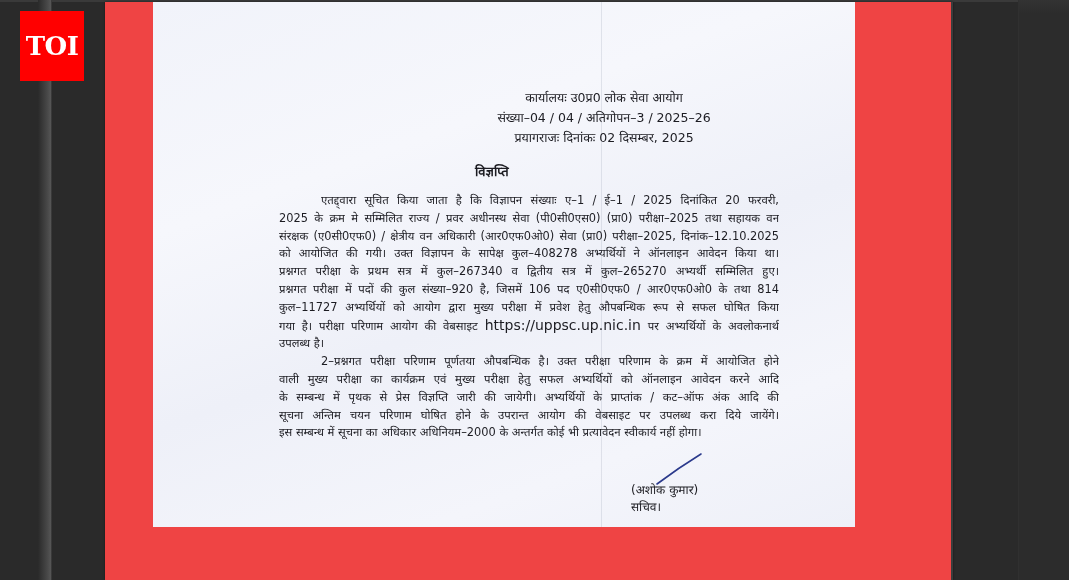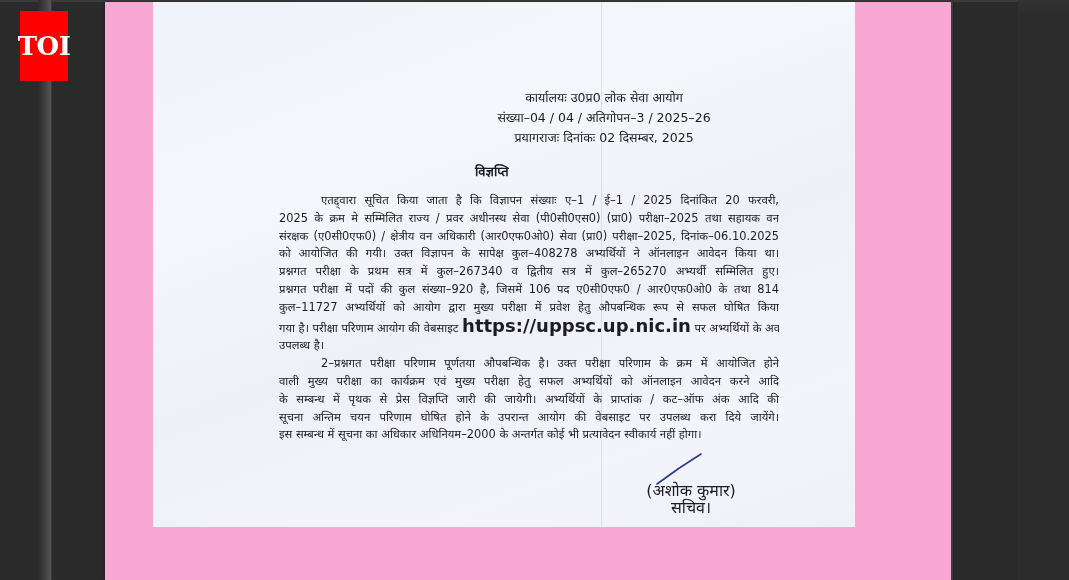--- a/index.html
+++ b/index.html
@@ -39,39 +39,39 @@
     .right-strip::before {
       content: "";
       position: absolute;
       left: 0; top: 0;
       width: 51px; height: 14px;
       background: linear-gradient(to bottom, #333, #2c2c2c);
     }
     .toi-logo {
       position: absolute;
       left: 20px; top: 11px;
-      width: 48px; height: 70px;
+      width: 64px; height: 70px;
       background: #ff0000;
       display: flex;
       align-items: center;
       justify-content: center;
       z-index: 3;
     }
     .toi-logo span {
       color: #ffffff;
       font-family: "DejaVu Serif", "Liberation Serif", serif;
       font-weight: bold;
       font-size: 26px;
       letter-spacing: -0.5px;
     }
     .page {
       position: absolute;
       left: 105px; top: 2px;
       width: 846px; height: 578px;
-      background: #f9a8d4;
+      background: #ef4444;
       border-right: 2px solid #3c3c3c;
       box-shadow: 0 0 2px rgba(0,0,0,0.5);
     }
     .scan {
       position: absolute;
       left: 48px; top: 0;
       width: 702px; height: 525px;
       background: linear-gradient(160deg, #f1f3fa 0%, #f6f7fc 30%, #eef0f8 55%, #f4f5fb 80%, #eef0f8 100%);
       color: #1c1c22;
       font-family: "DejaVu Sans", sans-serif;
@@ -120,34 +120,33 @@
       white-space: nowrap;
       overflow: hidden;
       text-align: justify;
       text-align-last: justify;
     }
     .line.last {
       text-align-last: left;
     }
     .url {
       font-family: "DejaVu Sans", sans-serif;
-      font-weight: bold;
-      font-size: 18px;
+      font-weight: normal;
+      font-size: 14px;
     }
     .signature-stroke {
       position: absolute;
       left: 480px; top: 448px;
       width: 90px; height: 40px;
     }
     .sig-block {
       position: absolute;
       left: 478px; top: 480px;
       width: 120px;
-      text-align: center;
-      font-size: 16px;
+      font-size: 12px;
       line-height: 17px;
     }
   </style>
 </head>
 <body>
 
 <div class="viewport">
   <div class="top-edge"></div>
   <div class="left-band"></div>
   <div class="right-strip"></div>
@@ -165,21 +164,21 @@
         <span class="header-line">संख्या–04 / 04 / अतिगोपन–3 / 2025–26</span>
         <span class="header-line">प्रयागराजः दिनांकः 02 दिसम्बर, 2025</span>
       </div>
 
       <div class="title">विज्ञप्ति</div>
 
       <div class="body-text">
         <div class="para">
           <span class="line" style="padding-left:42px">एतद्द्वारा सूचित किया जाता है कि विज्ञापन संख्याः ए–1 / ई–1 / 2025 दिनांकित 20 फरवरी,</span>
           <span class="line">2025 के क्रम मे सम्मिलित राज्य / प्रवर अधीनस्थ सेवा (पी0सी0एस0) (प्रा0) परीक्षा–2025 तथा सहायक वन</span>
-          <span class="line">संरक्षक (ए0सी0एफ0) / क्षेत्रीय वन अधिकारी (आर0एफ0ओ0) सेवा (प्रा0) परीक्षा–2025, दिनांक–06.10.2025</span>
+          <span class="line">संरक्षक (ए0सी0एफ0) / क्षेत्रीय वन अधिकारी (आर0एफ0ओ0) सेवा (प्रा0) परीक्षा–2025, दिनांक–12.10.2025</span>
           <span class="line">को आयोजित की गयी। उक्त विज्ञापन के सापेक्ष कुल–408278 अभ्यर्थियों ने ऑनलाइन आवेदन किया था।</span>
           <span class="line">प्रश्नगत परीक्षा के प्रथम सत्र में कुल–267340 व द्वितीय सत्र में कुल–265270 अभ्यर्थी सम्मिलित हुए।</span>
           <span class="line">प्रश्नगत परीक्षा में पदों की कुल संख्या–920 है, जिसमें 106 पद ए0सी0एफ0 / आर0एफ0ओ0 के तथा 814</span>
           <span class="line">कुल–11727 अभ्यर्थियों को आयोग द्वारा मुख्य परीक्षा में प्रवेश हेतु औपबन्धिक रूप से सफल घोषित किया</span>
           <span class="line">
             <span>गया है। परीक्षा परिणाम आयोग की वेबसाइट </span><span class="url">https://uppsc.up.nic.in</span><span> पर अभ्यर्थियों के अवलोकनार्थ</span>
           </span>
           <span class="line last">उपलब्ध है।</span>
         </div>
         <div class="para">

